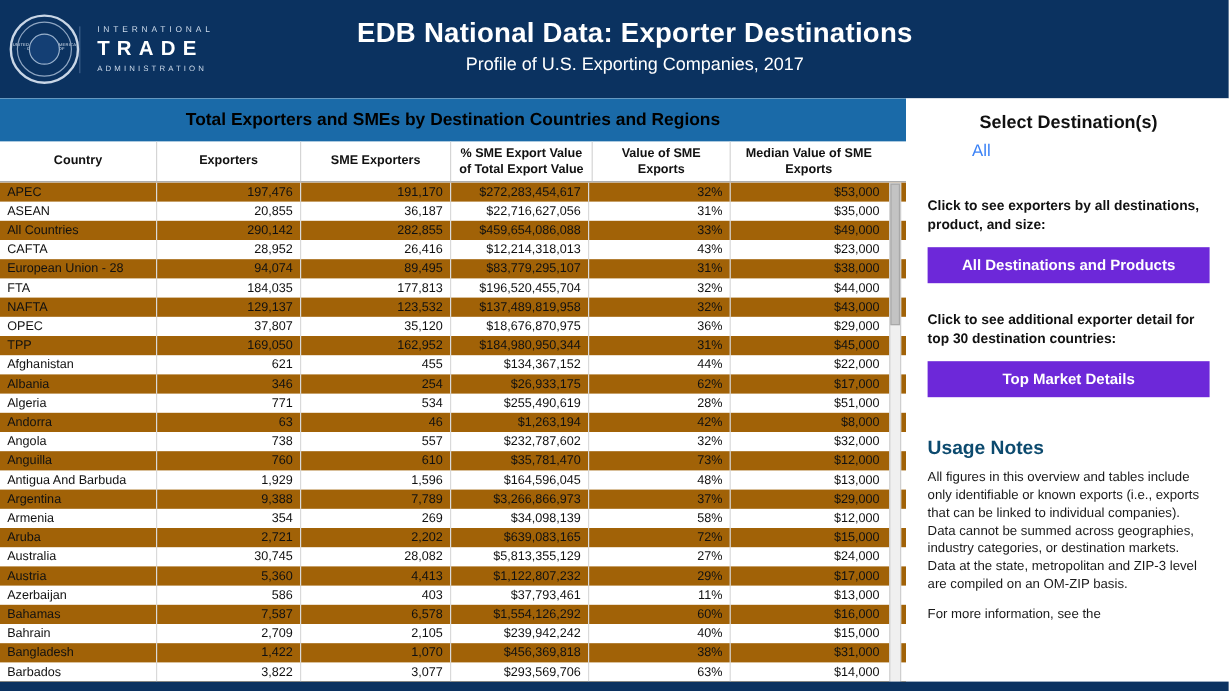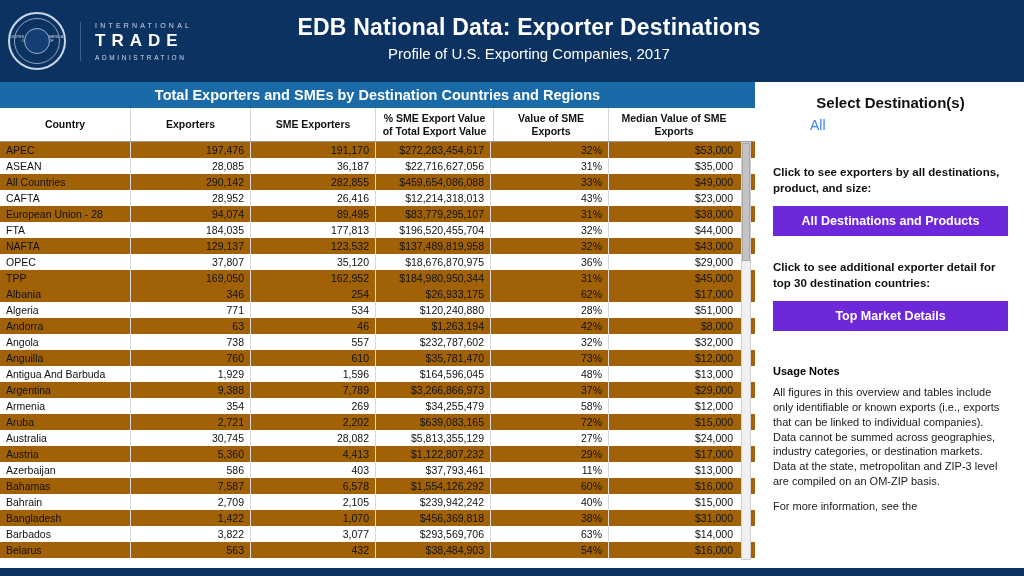--- a/index.html
+++ b/index.html
@@ -34,42 +34,42 @@
   .seal .seal-text {
     font-size: 3.4px; color: #dce6f2; text-align: center; line-height: 1.2;
     letter-spacing: .2px; width: 54px;
   }
   .seal .seal-inner {
     width: 26px; height: 26px; border-radius: 50%;
     background: #143f74; border: 1px solid #9ab2cd;
     position: absolute; left: 50%; top: 50%; transform: translate(-50%,-50%);
   }
   .ita-wordmark {
-    margin-left: 14px; padding-left: 14px;
+    padding-left: 14px;
     border-left: 1px solid #3d5f8a;
     color: #ffffff; flex: none;
   }
   .ita-wordmark .l1 { font-size: 7px; letter-spacing: 3.2px; color: #cfdcec; }
   .ita-wordmark .l2 { font-size: 17px; letter-spacing: 6px; font-weight: bold; margin-top: 2px; }
   .ita-wordmark .l3 { font-size: 6.5px; letter-spacing: 2.6px; color: #cfdcec; margin-top: 3px; }
 
   .title-wrap {
     position: absolute; left: 0; right: 0; top: 14px;
     text-align: center; color: #ffffff; pointer-events: none; padding-left: 34px;
   }
   .title-main { font-size: 23px; font-weight: bold; letter-spacing: .2px; }
   .title-sub  { font-size: 15px; margin-top: 4px; }
 
   
   .left-panel {
     position: absolute; left: 0; top: 82px; width: 755px; bottom: 0;
     background: #ffffff;
   }
   .table-banner {
-    height: 26px; background: #1a6aa8; color: #ffffff;
+    height: 36px; background: #1a6aa8; color: #000000;
     display: flex; align-items: center; justify-content: center;
     font-size: 14.5px; font-weight: bold;
   }
   .table-head {
     display: flex; height: 34px; background: #ffffff;
     border-bottom: 1px solid #9a9a9a;
   }
   .table-head .th {
     font-size: 10.5px; font-weight: bold; color: #111;
     display: flex; align-items: center; justify-content: center;
@@ -127,21 +127,21 @@
     font-size: 11.5px; font-weight: bold; color: #111;
     line-height: 1.35; margin-top: 32px;
   }
   .cta-button {
     margin-top: 10px;
     height: 30px; background: #6d28d9; color: #ffffff;
     display: flex; align-items: center; justify-content: center;
     font-size: 12.5px; font-weight: bold; cursor: pointer;
   }
   .cta-label.second { margin-top: 24px; }
-  .usage-title { font-size: 11px; font-weight: bold; color: #000000; margin-top: 34px; }
+  .usage-title { font-size: 16px; font-weight: bold; color: #0c4a6e; margin-top: 34px; }
   .usage-text { font-size: 11px; color: #1a1a1a; line-height: 1.35; margin-top: 8px; }
   .usage-text2 { font-size: 11px; color: #1a1a1a; line-height: 1.35; margin-top: 10px; }
 
   
   .bottom-bar {
     position: absolute; left: 0; bottom: 0; width: 1024px; height: 8px;
     background: #0b3260;
   }
 </style>
 </head>
@@ -182,21 +182,21 @@
       <div class="row alt">
           <div class="td c0">APEC</div>
           <div class="td c1">197,476</div>
           <div class="td c2">191,170</div>
           <div class="td c3">$272,283,454,617</div>
           <div class="td c4">32%</div>
           <div class="td c5">$53,000</div>
         </div>
         <div class="row">
           <div class="td c0">ASEAN</div>
-          <div class="td c1">28,085</div>
+          <div class="td c1">20,855</div>
           <div class="td c2">36,187</div>
           <div class="td c3">$22,716,627,056</div>
           <div class="td c4">31%</div>
           <div class="td c5">$35,000</div>
         </div>
         <div class="row alt">
           <div class="td c0">All Countries</div>
           <div class="td c1">290,142</div>
           <div class="td c2">282,855</div>
           <div class="td c3">$459,654,086,088</div>
@@ -244,33 +244,41 @@
           <div class="td c5">$29,000</div>
         </div>
         <div class="row alt">
           <div class="td c0">TPP</div>
           <div class="td c1">169,050</div>
           <div class="td c2">162,952</div>
           <div class="td c3">$184,980,950,344</div>
           <div class="td c4">31%</div>
           <div class="td c5">$45,000</div>
         </div>
+        <div class="row">
+          <div class="td c0">Afghanistan</div>
+          <div class="td c1">621</div>
+          <div class="td c2">455</div>
+          <div class="td c3">$134,367,152</div>
+          <div class="td c4">44%</div>
+          <div class="td c5">$22,000</div>
+        </div>
         <div class="row alt">
           <div class="td c0">Albania</div>
           <div class="td c1">346</div>
           <div class="td c2">254</div>
           <div class="td c3">$26,933,175</div>
           <div class="td c4">62%</div>
           <div class="td c5">$17,000</div>
         </div>
         <div class="row">
           <div class="td c0">Algeria</div>
           <div class="td c1">771</div>
           <div class="td c2">534</div>
-          <div class="td c3">$120,240,880</div>
+          <div class="td c3">$255,490,619</div>
           <div class="td c4">28%</div>
           <div class="td c5">$51,000</div>
         </div>
         <div class="row alt">
           <div class="td c0">Andorra</div>
           <div class="td c1">63</div>
           <div class="td c2">46</div>
           <div class="td c3">$1,263,194</div>
           <div class="td c4">42%</div>
           <div class="td c5">$8,000</div>
@@ -304,21 +312,21 @@
           <div class="td c1">9,388</div>
           <div class="td c2">7,789</div>
           <div class="td c3">$3,266,866,973</div>
           <div class="td c4">37%</div>
           <div class="td c5">$29,000</div>
         </div>
         <div class="row">
           <div class="td c0">Armenia</div>
           <div class="td c1">354</div>
           <div class="td c2">269</div>
-          <div class="td c3">$34,255,479</div>
+          <div class="td c3">$34,098,139</div>
           <div class="td c4">58%</div>
           <div class="td c5">$12,000</div>
         </div>
         <div class="row alt">
           <div class="td c0">Aruba</div>
           <div class="td c1">2,721</div>
           <div class="td c2">2,202</div>
           <div class="td c3">$639,083,165</div>
           <div class="td c4">72%</div>
           <div class="td c5">$15,000</div>

